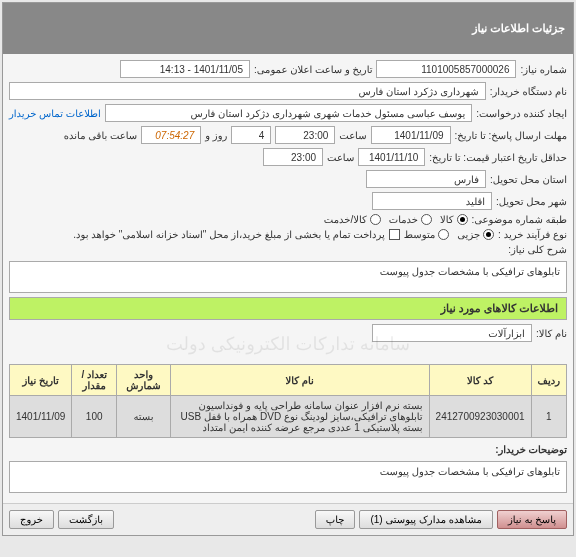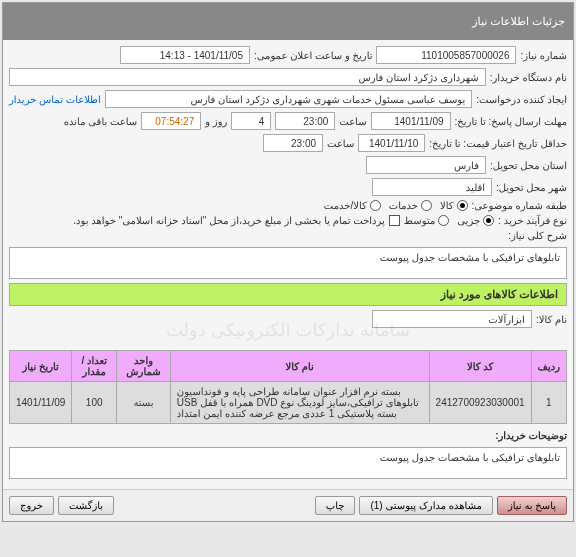--- a/index.html
+++ b/index.html
@@ -12,23 +12,23 @@
   direction: rtl;
 }
 .page {
   background: #f5f5f5;
   border: 1px solid #999;
   margin: 2px;
 }
 .header-bar {
   background: #888;
   color: #fff;
-  padding: 12px 8px;
+  padding: 19px 8px;
   font-size: 11px;
-  font-weight: normal;
+  font-weight: bold;
 }
 .content {
   padding: 6px;
 }
 .row {
   display: flex;
   align-items: center;
   flex-wrap: wrap;
   gap: 4px;
   margin-bottom: 4px;
@@ -128,24 +128,24 @@
   background: #ddd;
 }
 th, td {
   border: 1px solid #aaa;
   padding: 4px 6px;
   font-size: 10px;
   text-align: center;
   vertical-align: middle;
 }
 th {
-  background: #f0abfc;
+  background: #fef9c3;
   font-weight: bold;
 }
-td.right { text-align: left; }
+td.right { text-align: right; }
 .bottom-bar {
   display: flex;
   justify-content: space-between;
   align-items: center;
   padding: 6px;
   background: #eee;
   border-top: 1px solid #ccc;
 }
 .btn-group {
   display: flex;
@@ -156,21 +156,21 @@
   border: 1px solid #999;
   padding: 3px 10px;
   font-size: 10px;
   cursor: pointer;
   border-radius: 2px;
 }
 .btn.primary {
   background: linear-gradient(#f0d0d0, #d09090);
   border-color: #a06060;
 }
-.orange { color: #cc6600; }
+.orange { color: #cc6600; font-style: italic; }
 </style>
 </head>
 <body>
 
 <div class="page">
   <div class="header-bar">
     <span>جزئیات اطلاعات نیاز</span>
   </div>
 
   <div class="content">

